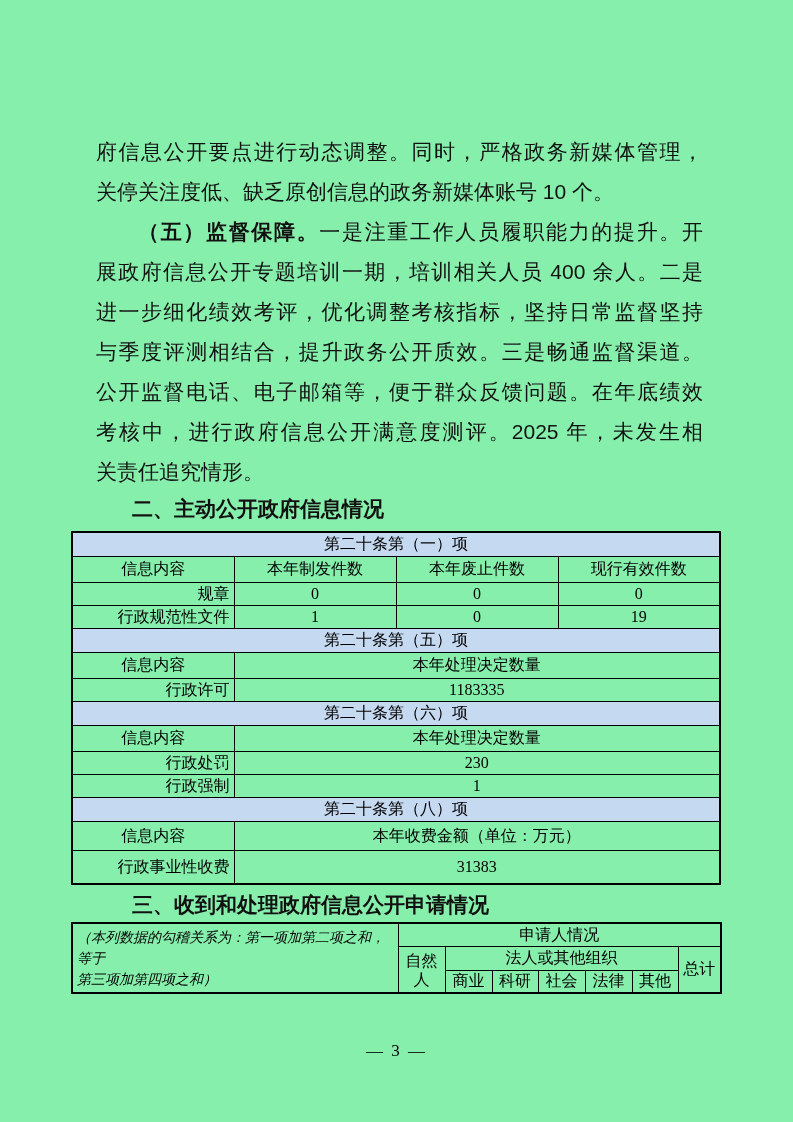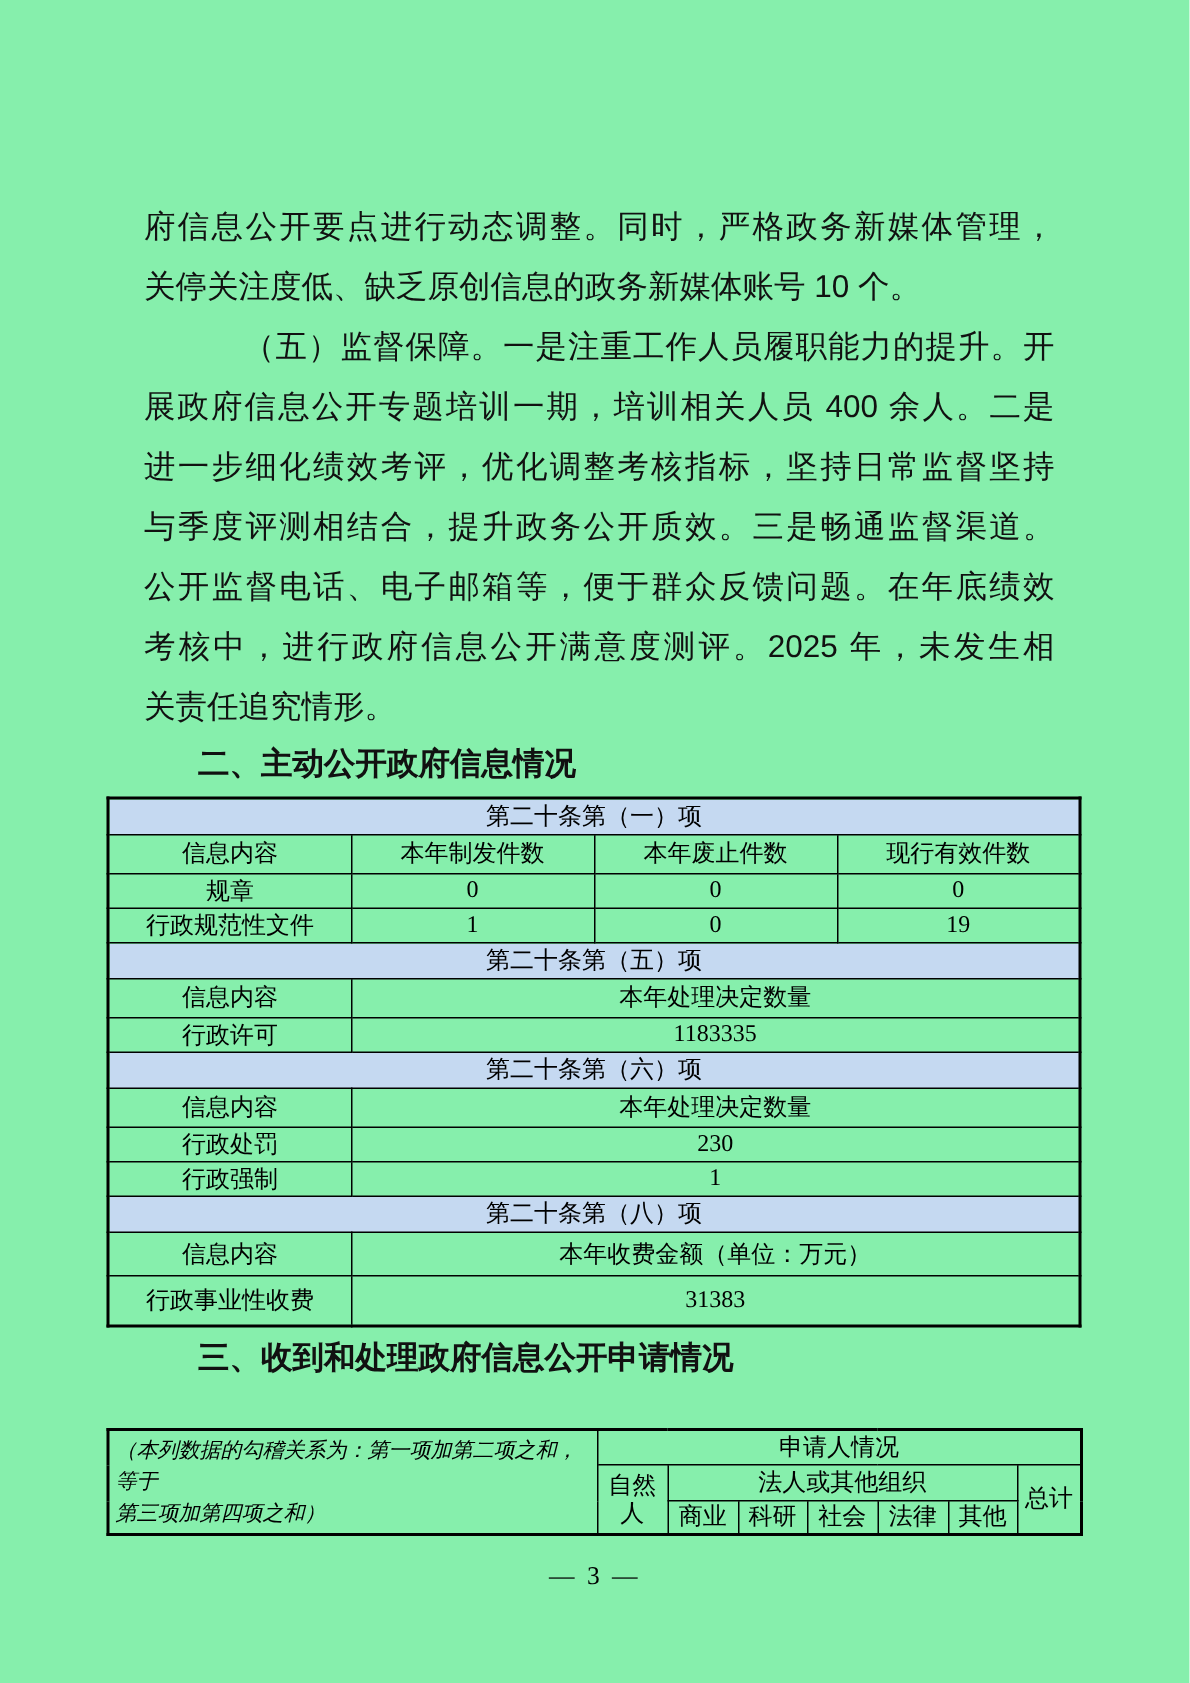--- a/index.html
+++ b/index.html
@@ -9,47 +9,47 @@
   }
   
   .bodytext {
     position:absolute; left:96px; top:132px; width:607px;
     font-family:"Liberation Sans", sans-serif;
     font-size:21px; line-height:40px; color:#111;
   }
   .line { white-space:nowrap; }
   .line.fill { text-align:justify; text-align-last:justify; }
   .line.indent { text-indent:42px; }
-  .lead { font-weight:normal;margin-left:24px; }
+  .lead { font-weight:bold; }
   .heading {
     position:absolute; left:90px; width:607px;
     font-family:"Liberation Sans", sans-serif;
     font-size:21px; font-weight:bold; color:#111;
     text-indent:42px; white-space:nowrap;
   }
   .h2 { top:495px; }
   .h3 { top:891px; }
   
   table.doc {
     position:absolute; left:71px; width:650px;
     border-collapse:collapse; table-layout:fixed;
     font-size:16px; text-align:center; border:2px solid #000;
   }
   table.doc td { border:1px solid #000; padding:0 4px; vertical-align:middle; overflow:hidden; }
   table.t20 { top:531px;font-family:Liberation Serif, serif; }
-  table.req { top:922px;margin-top:30px; }
+  table.req { top:922px; }
   .sec td {
     background:#C5D9F1; height:23px;
     border-top:2px solid #000; border-bottom:2px solid #000;
   }
   tr.hdr td { height:25px; }
   tr.data td { height:22px; }
   tr.hdr-tall td { height:28px; }
   tr.data-tall td { height:32px; }
-  td.lbl { text-align:center; }
+  td.lbl { text-align:right; }
   
   td.note {
     text-align:left; vertical-align:middle; padding:2px 10px;
     font-style:italic; font-size:14px; line-height:21px;
   }
   tr.r1 td { height:22px; }
   tr.r2 td { height:23px; }
   tr.r3 td { height:21px; }
   td.wrapcell { padding:0 2px; line-height:19px; word-break:break-all; }
   

